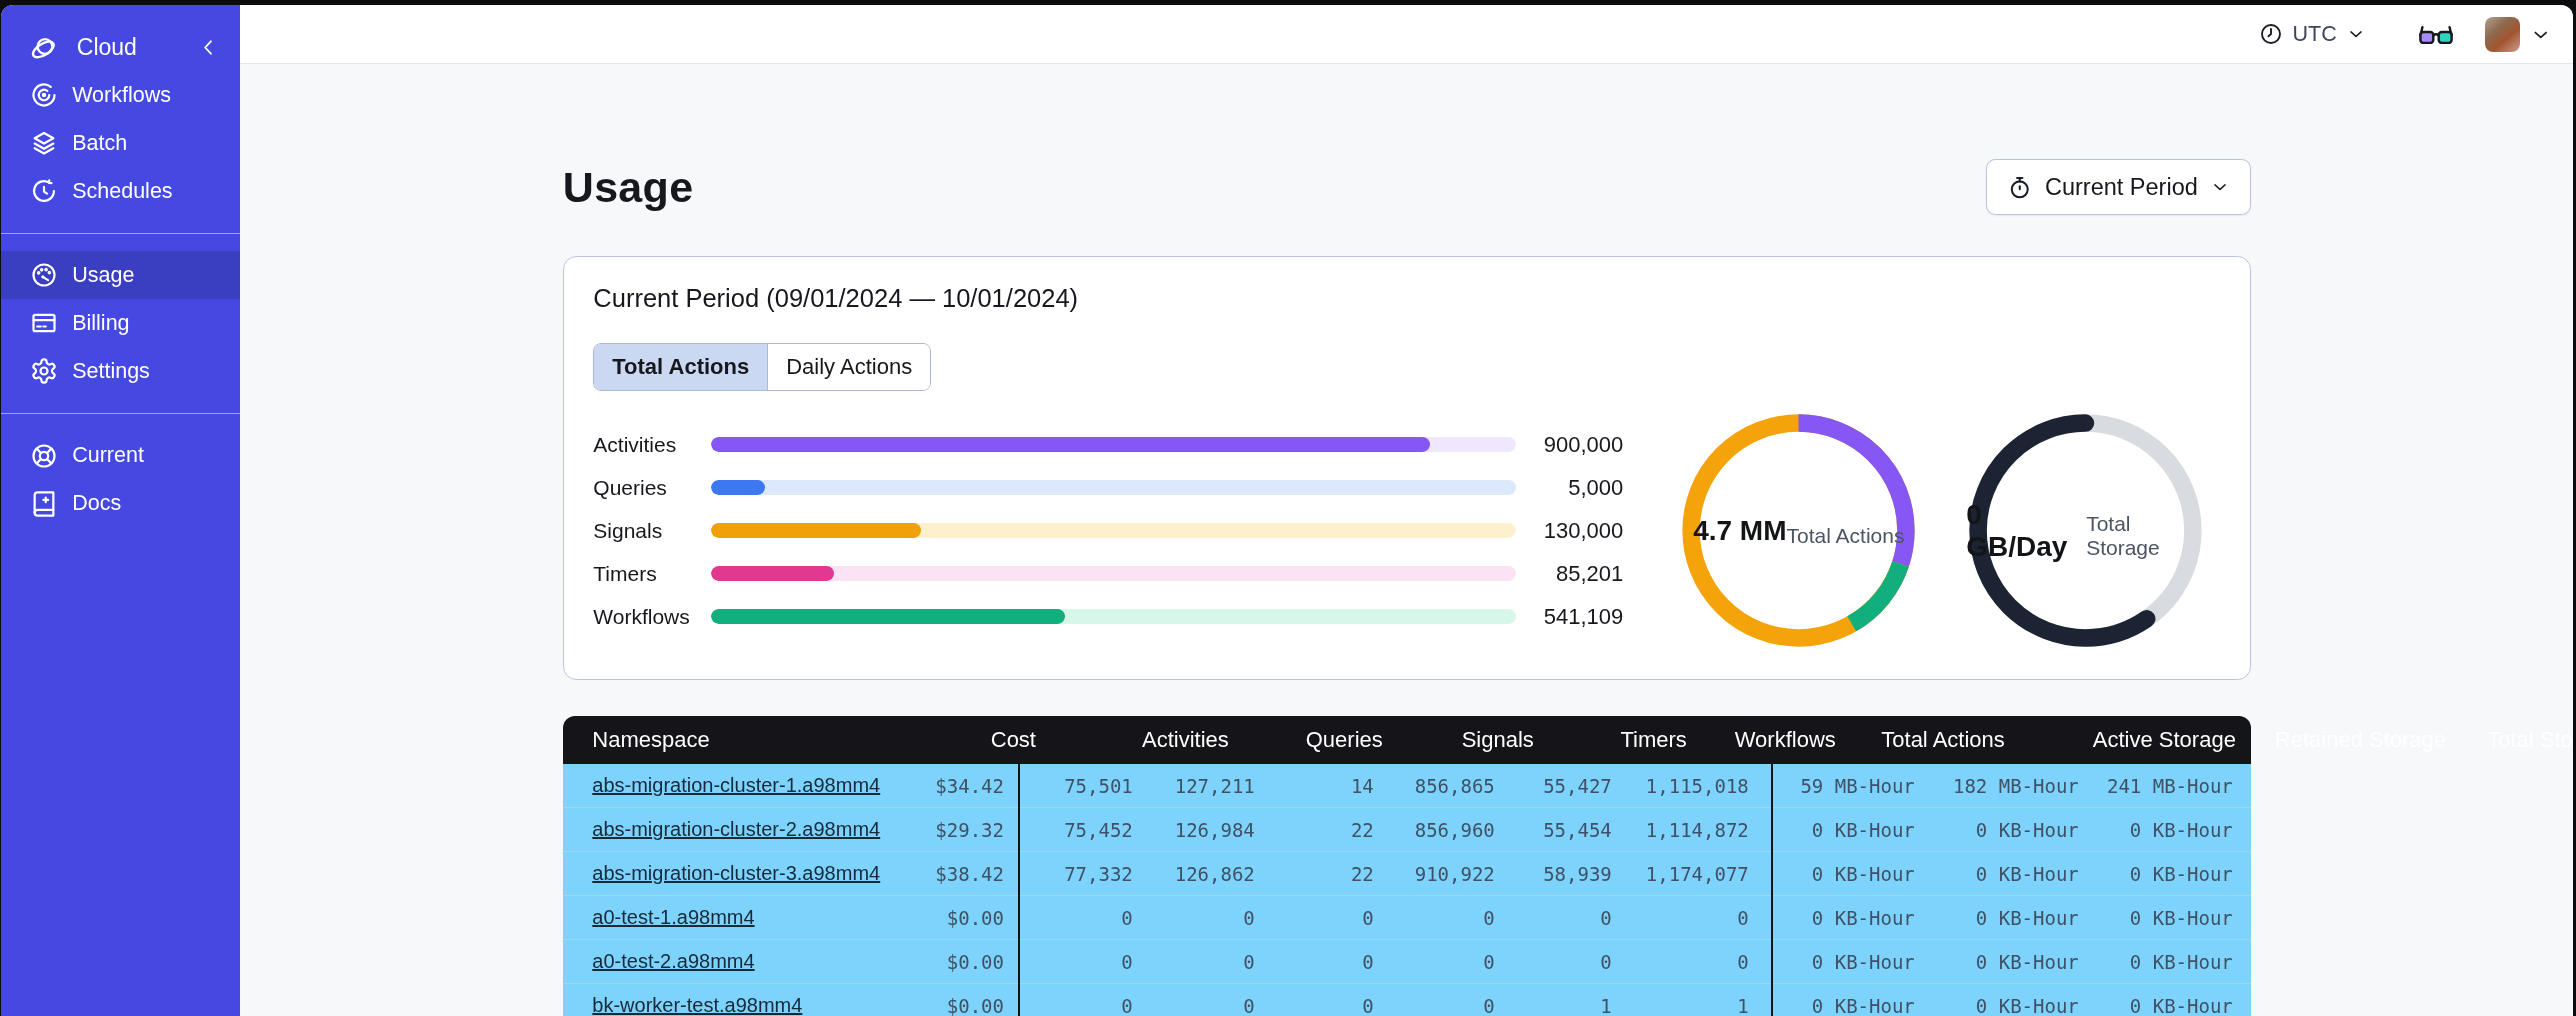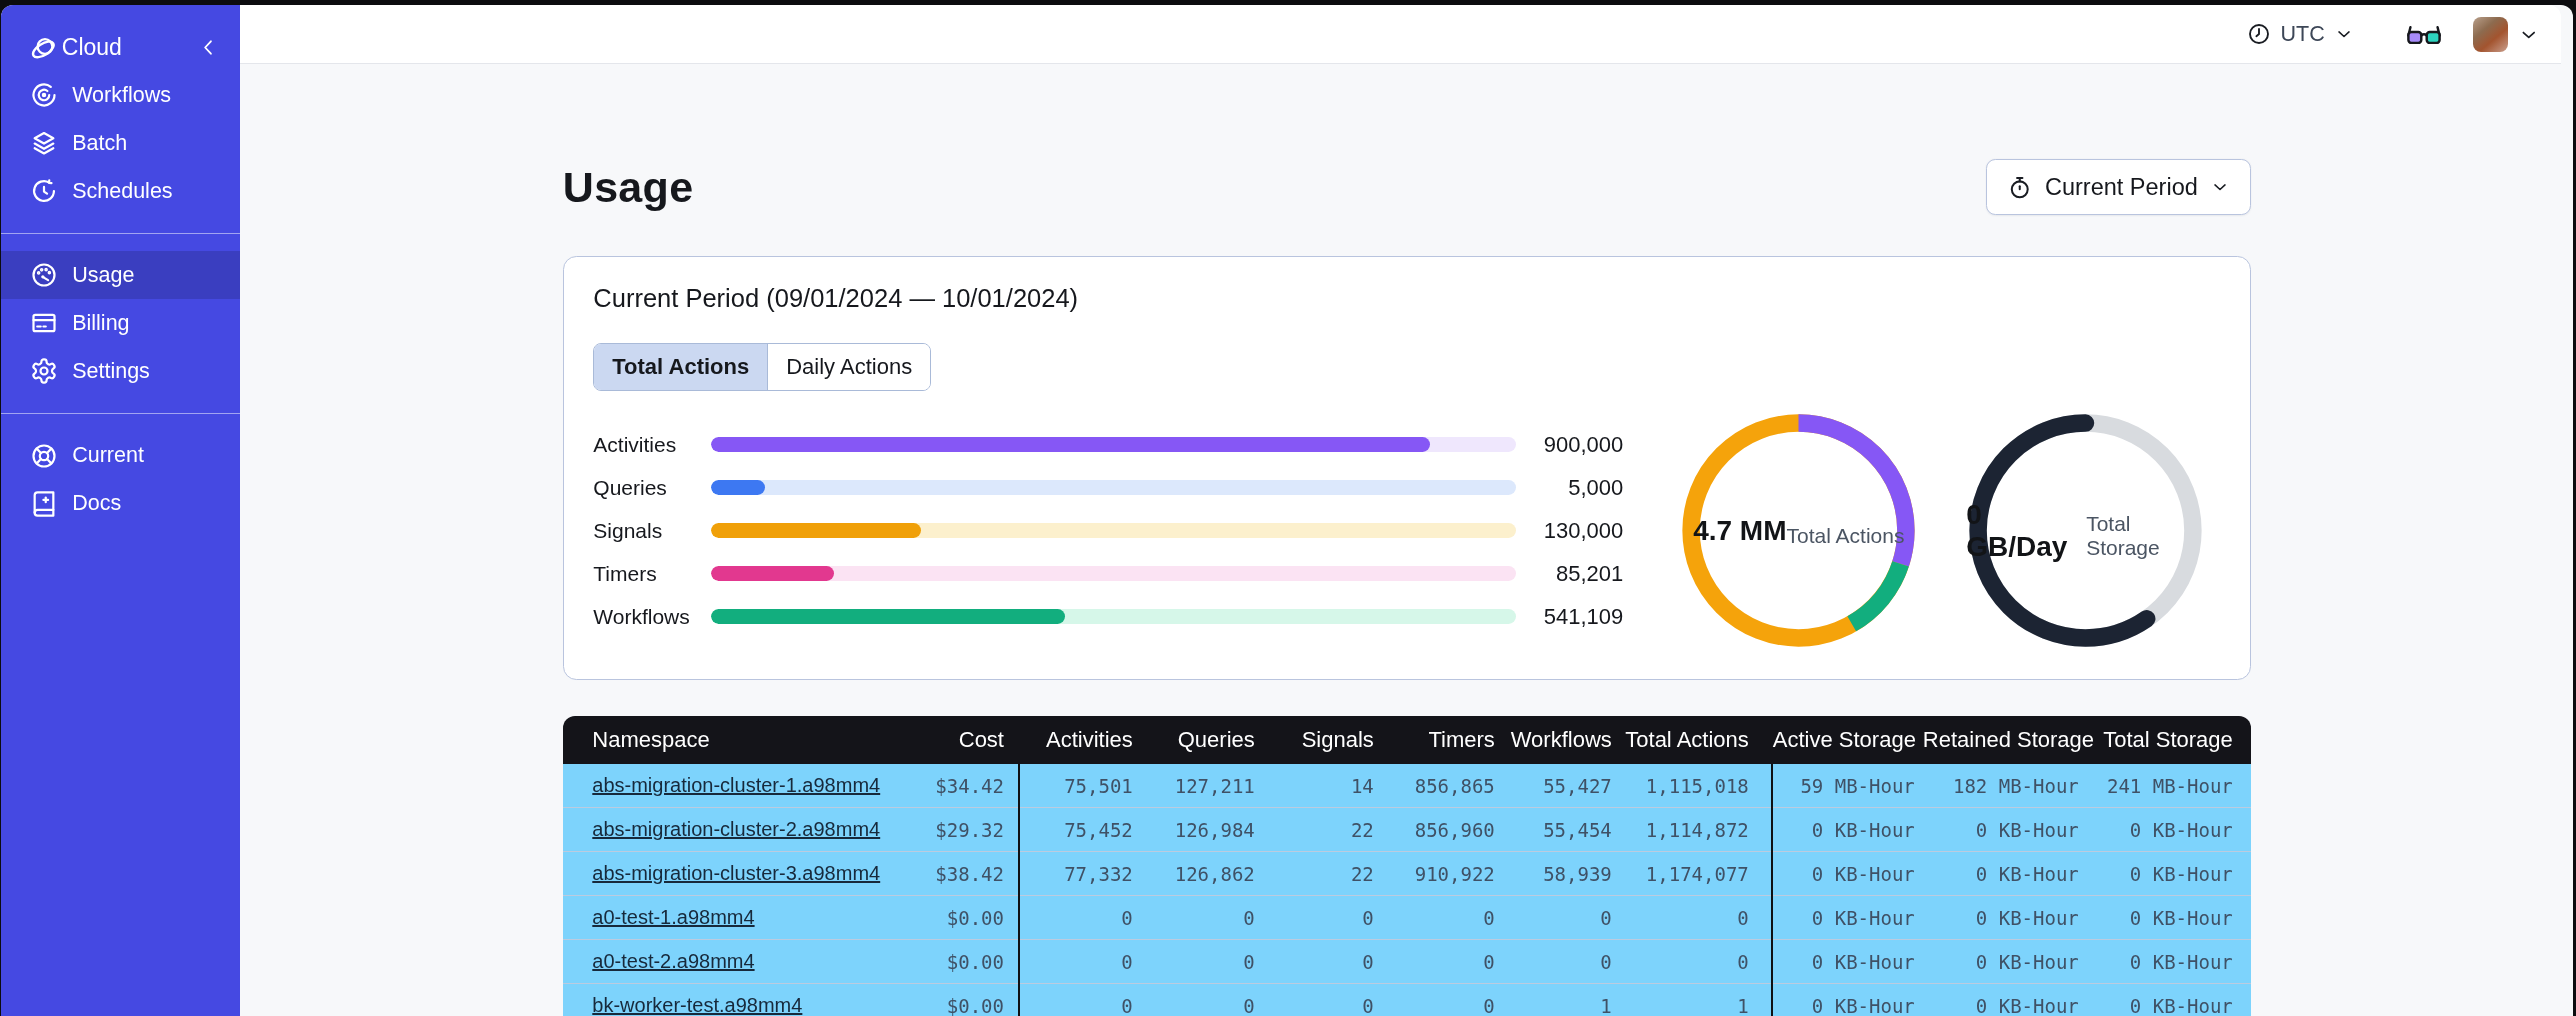--- a/index.html
+++ b/index.html
@@ -8,31 +8,31 @@
   }
   *{margin:0;padding:0;box-sizing:border-box;}
   html,body{width:2576px;height:1016px;}
   body{background:#0C0C0F;font-family:"Liberation Sans",sans-serif;position:relative;overflow:hidden;}
   #app{position:absolute;left:1.3px;right:2.7px;top:5.4px;bottom:0;background:var(--page-bg);
        border-radius:12px 12px 0 0;overflow:hidden;}
 
   
   .sidebar{position:absolute;left:0;top:0;bottom:0;width:239px;background:var(--sb-bg);color:#fff;}
   .brand-row{display:flex;align-items:center;height:48px;margin-top:18px;padding:0 20px 0 28px;}
-  .brand-label{font-size:23px;font-weight:500;margin-left:3px;flex:1;}
+  .brand-label{font-size:23px;font-weight:500;margin-left:18px;flex:1;}
   .collapse{display:flex;align-items:center;cursor:pointer;}
   .nav-item{display:flex;align-items:center;height:48px;padding-left:28px;cursor:pointer;font-size:21.5px;}
   .nav-item .nav-ic{width:29.5px;display:flex;align-items:center;justify-content:center;}
   .nav-item span.lbl{margin-left:13.4px;}
   .nav-item.active{background:var(--sb-active);}
   .sb-divider{height:1.3px;background:rgba(255,255,255,.5);margin:17.4px 0;}
   .nav-ic svg{display:block;}
 
   
-  .topbar{position:absolute;left:239px;right:12px;top:0;height:59px;background:#fff;
+  .topbar{position:absolute;left:239px;right:0;top:0;height:59px;background:#fff;
           border-bottom:1.3px solid #E4E6EB;display:flex;align-items:center;justify-content:flex-end;
           padding-right:21.5px;border-radius:0 12px 0 0;}
   .tz{display:flex;align-items:center;gap:9.4px;cursor:pointer;margin-right:51px;}
   .tz .tz-label{font-size:21.5px;color:#3D4757;font-weight:500;}
   .glasses{cursor:pointer;margin-right:29.5px;display:flex;}
   .avatar{width:35px;height:35px;border-radius:8px;cursor:pointer;margin-right:10.7px;
           background:linear-gradient(140deg,#b9a08c 0%,#8d6b4f 34%,#a3542f 62%,#caa08f 100%);}
   .acct-chevron{display:flex;cursor:pointer;}
 
   
@@ -66,21 +66,21 @@
   .donuts{display:flex;margin-left:56px;gap:48px;}
   .donut{position:relative;width:239px;height:239px;}
   .donut svg{position:absolute;inset:0;}
   .donut-center{position:absolute;inset:0;display:flex;flex-direction:row;align-items:center;justify-content:center;}
   .donut-value{font-size:28px;font-weight:600;color:#121417;}
   .donut-label{font-size:21px;color:#4B5563;margin-top:10.7px;}
 
   
   .usage-table{margin-top:36px;}
   .tgrid{display:grid;grid-template-columns:349px 107px 2px 120px 122px 119px 121px 117px 151px 2px 150px 164px 165px;align-items:center;}
-  .t-header{height:48px;background:#141419;color:#fff;border-radius:12px 12px 0 0;font-size:22px;font-weight:500;}
+  .t-header{height:48px;background:#141419;color:#fff;border-radius:12px 12px 0 0;font-size:22px;font-weight:500;gap:32px;}
   .t-header .th{white-space:nowrap;}
   .c-ns{padding-left:29.5px;text-align:left;}
   .num{text-align:right;padding-right:8px;white-space:nowrap;}
   .c-cost{padding-right:14.8px;}
   .c-ta{padding-right:22px;}
   .c-last{padding-right:19px;}
   .t-body{position:relative;background:#fff;}
   .t-row{height:44px;background:#7dd3fc;border-bottom:1.3px solid var(--sep);
          font-family:"DejaVu Sans Mono",monospace;font-size:19px;color:var(--mono-ink);}
   .t-row .cell-ns{font-family:"Liberation Sans",sans-serif;font-size:20px;}

